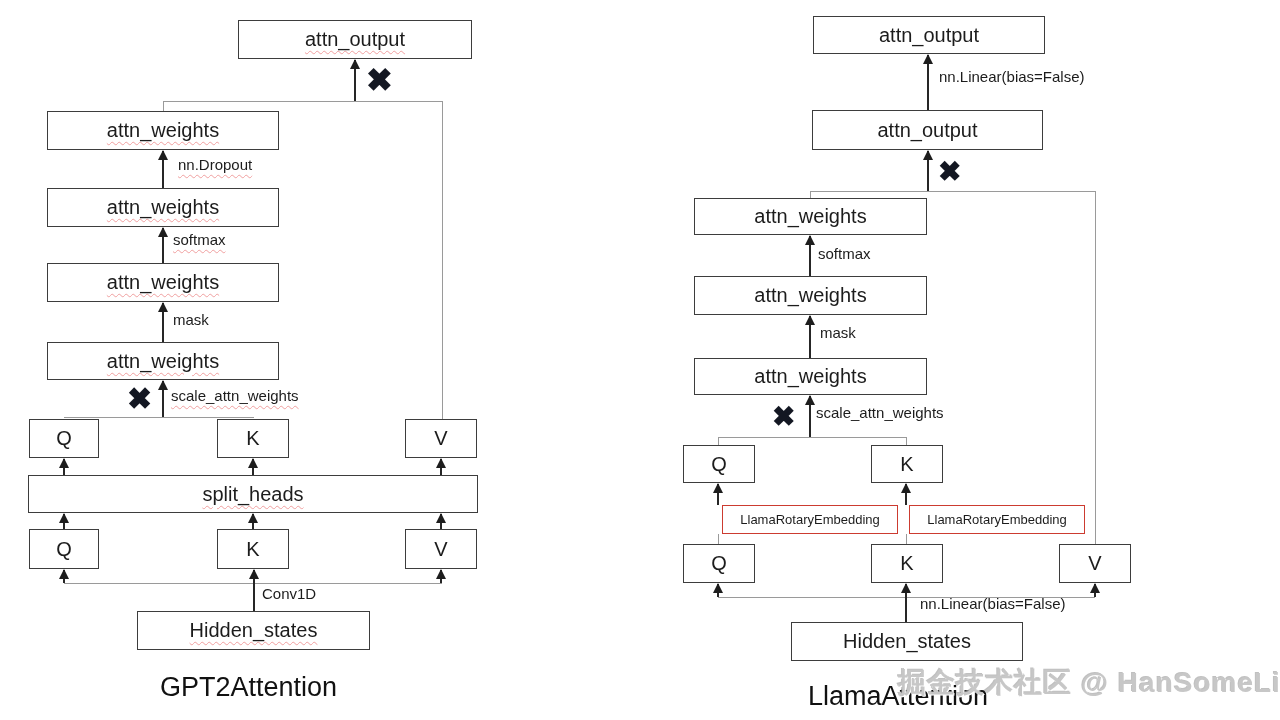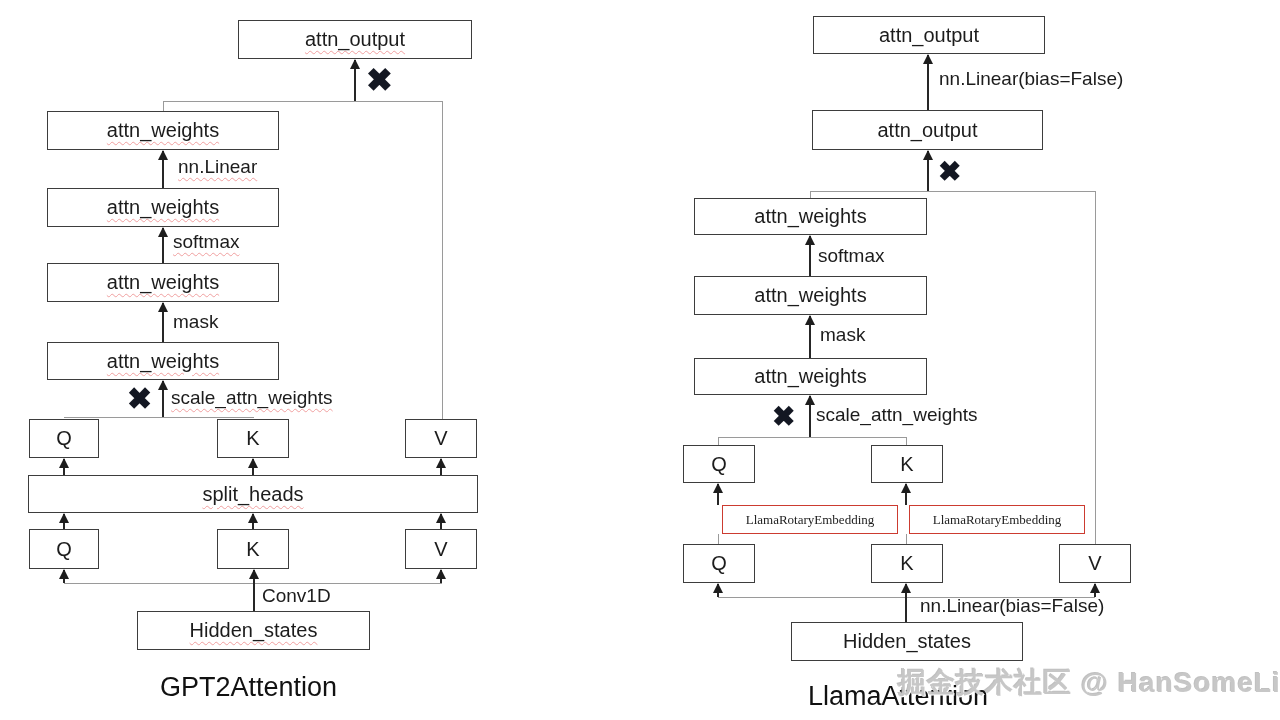--- a/index.html
+++ b/index.html
@@ -3,28 +3,28 @@
 <meta charset="utf-8">
 <style>
   html,body{margin:0;padding:0;}
   body{width:1280px;height:720px;position:relative;background:#ffffff;overflow:hidden;
        font-family:"Liberation Sans", sans-serif;color:#1c1c1c;}
   .canvas{position:absolute;left:0;top:0;width:1280px;height:720px;}
 
   
   .box{position:absolute;box-sizing:border-box;background:#fff;border:1.5px solid #3d3d3d;
        display:flex;align-items:center;justify-content:center;font-size:20px;z-index:3;}
-  .redbox{border:1.5px solid #cc3b30;font-family:Liberation Serif, serif;font-size:13px;}
+  .redbox{border:1.5px solid #cc3b30;font-family:Liberation Sans, sans-serif;font-size:13px;}
 
   
   .sp{text-decoration-line:underline;text-decoration-style:wavy;
       text-decoration-color:#f0a0a0;text-decoration-thickness:1px;text-underline-offset:4px;}
 
   
-  .elbl{position:absolute;font-size:19px;white-space:nowrap;z-index:4;}
+  .elbl{position:absolute;font-size:15px;white-space:nowrap;z-index:4;}
 
   
   .hl{position:absolute;height:1px;background:#9a9a9a;z-index:1;}
   .vl{position:absolute;width:1px;background:#9a9a9a;z-index:1;}
   .sh{position:absolute;width:1.5px;background:#262626;z-index:2;}       
   .arw{position:absolute;width:0;height:0;border-left:5px solid transparent;
        border-right:5px solid transparent;border-bottom:10px solid #1d1d1d;z-index:4;}
 
   
   .mul{position:absolute;color:#131722;line-height:1;z-index:5;font-weight:bold;}
@@ -116,21 +116,21 @@
       <span>K</span>
       </div>
     <div class="box" style="left:405px;top:529px;width:72px;height:40px">
       <span>V</span>
       </div>
 
     <div class="box" style="left:137px;top:611px;width:233px;height:39px">
       <span class="sp">Hidden_states</span>
       </div>
 
-    <div class="elbl sp" style="left:178px;top:156px">nn.Linear</div>
+    <div class="elbl sp" style="left:178px;top:156px">nn.Dropout</div>
     <div class="elbl sp" style="left:173px;top:231px">softmax</div>
     <div class="elbl" style="left:173px;top:311px">mask</div>
     <div class="elbl sp" style="left:171px;top:387px">scale_attn_weights</div>
     <div class="elbl" style="left:262px;top:585px">Conv1D</div>
 
     <div class="mul" style="left:366px;top:64px;font-size:32px">✖</div>
     <div class="mul" style="left:127px;top:384px;font-size:30px">✖</div>
 
     <div class="title" style="left:160px;top:672px">GPT2Attention</div>
   </div>

